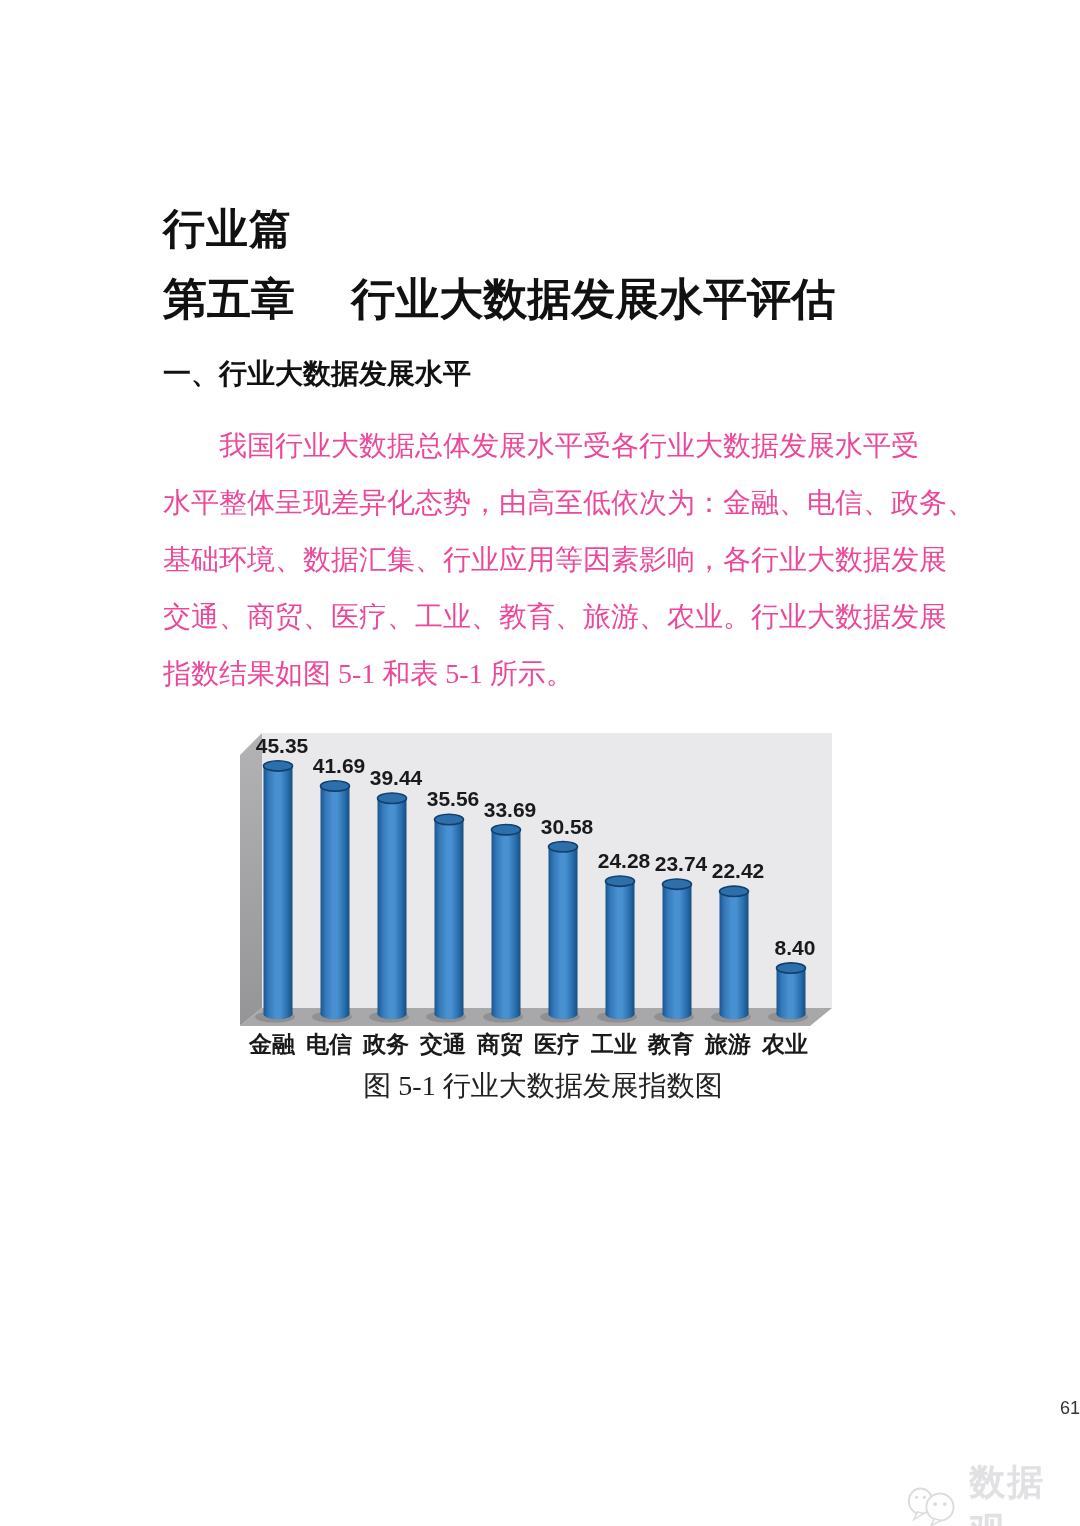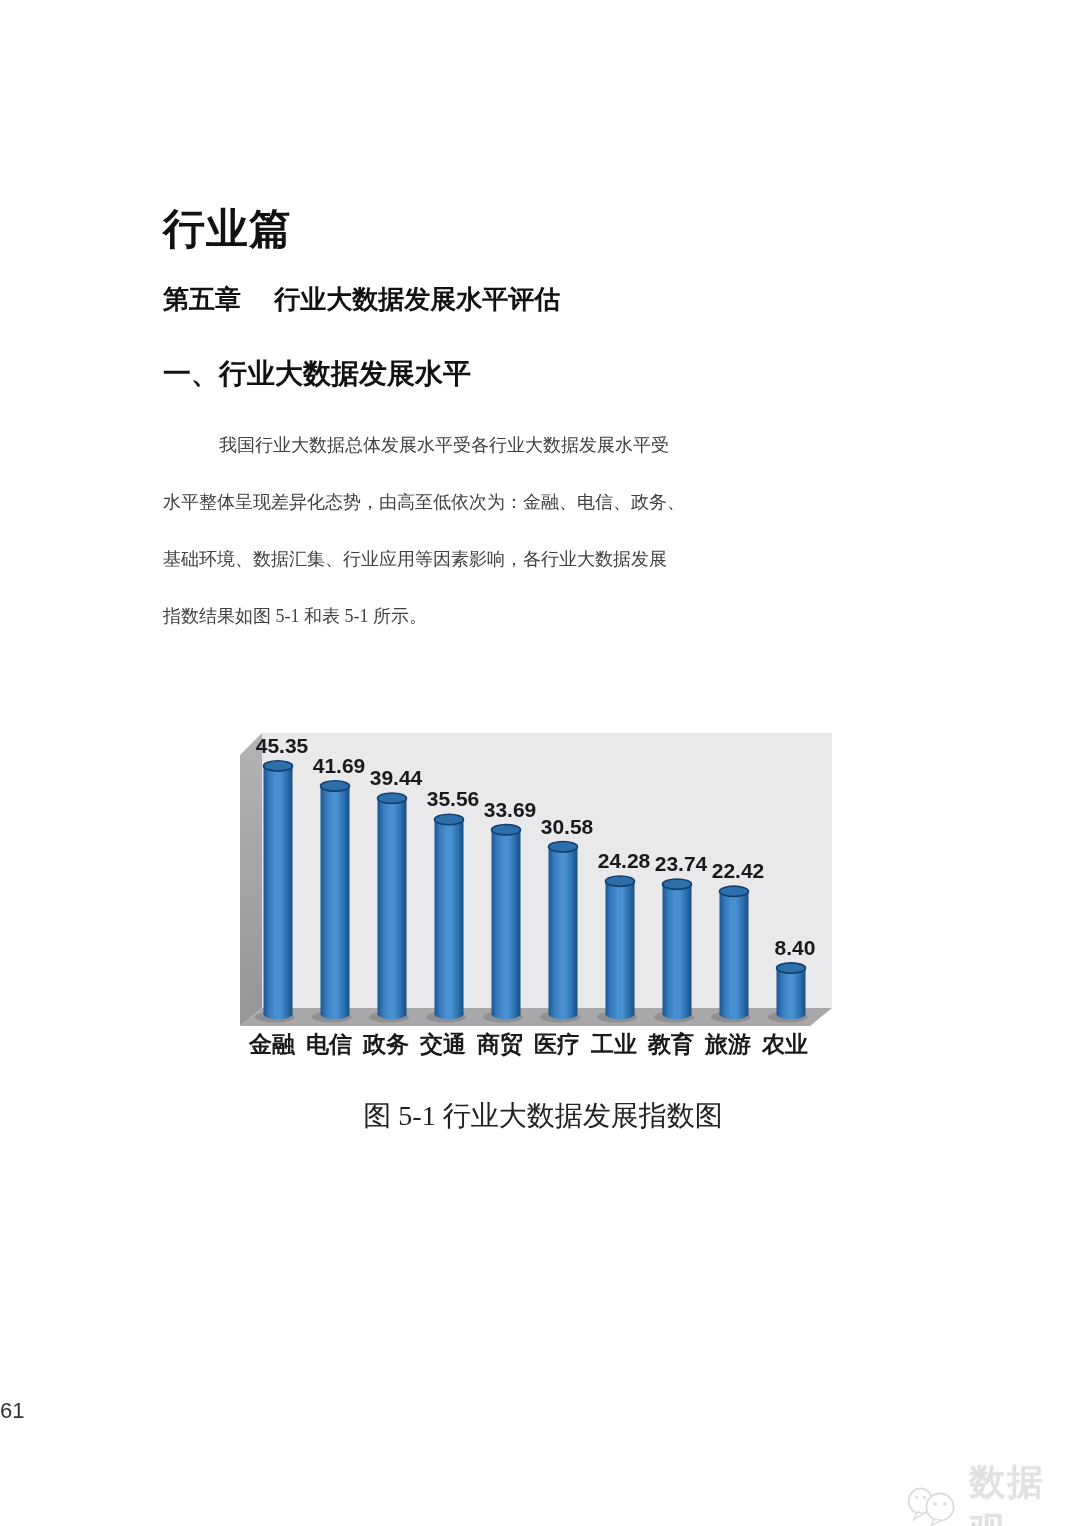--- a/index.html
+++ b/index.html
@@ -19,61 +19,61 @@
     font-weight:bold;
     font-size:42px; line-height:46px;
     color:#111;
     letter-spacing:1px;
     margin-top:8px;
   }
   .h2-title{
     left:163px; top:279px;
     font-family:"Liberation Sans", sans-serif;
     font-weight:bold;
-    font-size:26px; line-height:40px;
+    font-size:44px; line-height:40px;
     color:#111;
   }
   .h3-title{
     left:163px; top:358px;
     font-family:"Liberation Sans", sans-serif;
     font-weight:bold;
     font-size:28px; line-height:32px;
     color:#111;
   }
   .paragraph{
     left:163px; top:417px;
     width:760px;
     font-family:"Liberation Serif", serif;
-    font-size:18px;
-    color:#404040;
+    font-size:28px;
+    color:#ec4899;
   }
   .paragraph .line{
     height:57px;
     line-height:57px;
     white-space:nowrap;
   }
   .paragraph .line.indent{ text-indent:56px; }
   .chart-wrap{
     left:233px; top:726px;
     width:616px; height:340px;
   }
   .figure-caption{
-    left:163px; top:1098px;
+    left:163px; top:1068px;
     width:760px;
     text-align:center;
     font-family:"Liberation Serif", serif;
     font-size:28px; line-height:36px;
     color:#222;
   }
   .page-number{
     left:0; top:1398px;
     width:1080px;
-    text-align:left;
-    font-family:"Liberation Sans", sans-serif;
-    font-size:22px;
+    text-align:right;
+    font-family:"Liberation Sans", sans-serif;
+    font-size:18px;
     color:#333;
   }
   .watermark{
     left:905px; top:1458px;
     display:flex;
     align-items:center;
     gap:8px;
   }
   .watermark-text{
     font-family:"Liberation Sans", sans-serif;
@@ -92,20 +92,21 @@
   <div class="abs h1-title">行业篇</div>
 
   <div class="abs h2-title">第五章　 行业大数据发展水平评估</div>
 
   <div class="abs h3-title">一、行业大数据发展水平</div>
 
   <div class="abs paragraph">
     <div class="line indent">我国行业大数据总体发展水平受各行业大数据发展水平受</div>
     <div class="line">水平整体呈现差异化态势，由高至低依次为：金融、电信、政务、</div>
     <div class="line">基础环境、数据汇集、行业应用等因素影响，各行业大数据发展</div>
+    <div class="line">交通、商贸、医疗、工业、教育、旅游、农业。行业大数据发展</div>
     <div class="line">指数结果如图 5-1 和表 5-1 所示。</div>
   </div>
 
   <div class="abs chart-wrap">
     <svg id="chart-svg" width="616" height="340" viewBox="0 0 616 340" xmlns="http://www.w3.org/2000/svg">
         <defs>
           <linearGradient id="cylGrad" x1="0" y1="0" x2="1" y2="0">
             <stop offset="0" stop-color="#1b5690"></stop>
             <stop offset="0.18" stop-color="#3579ba"></stop>
             <stop offset="0.42" stop-color="#4890d0"></stop>

